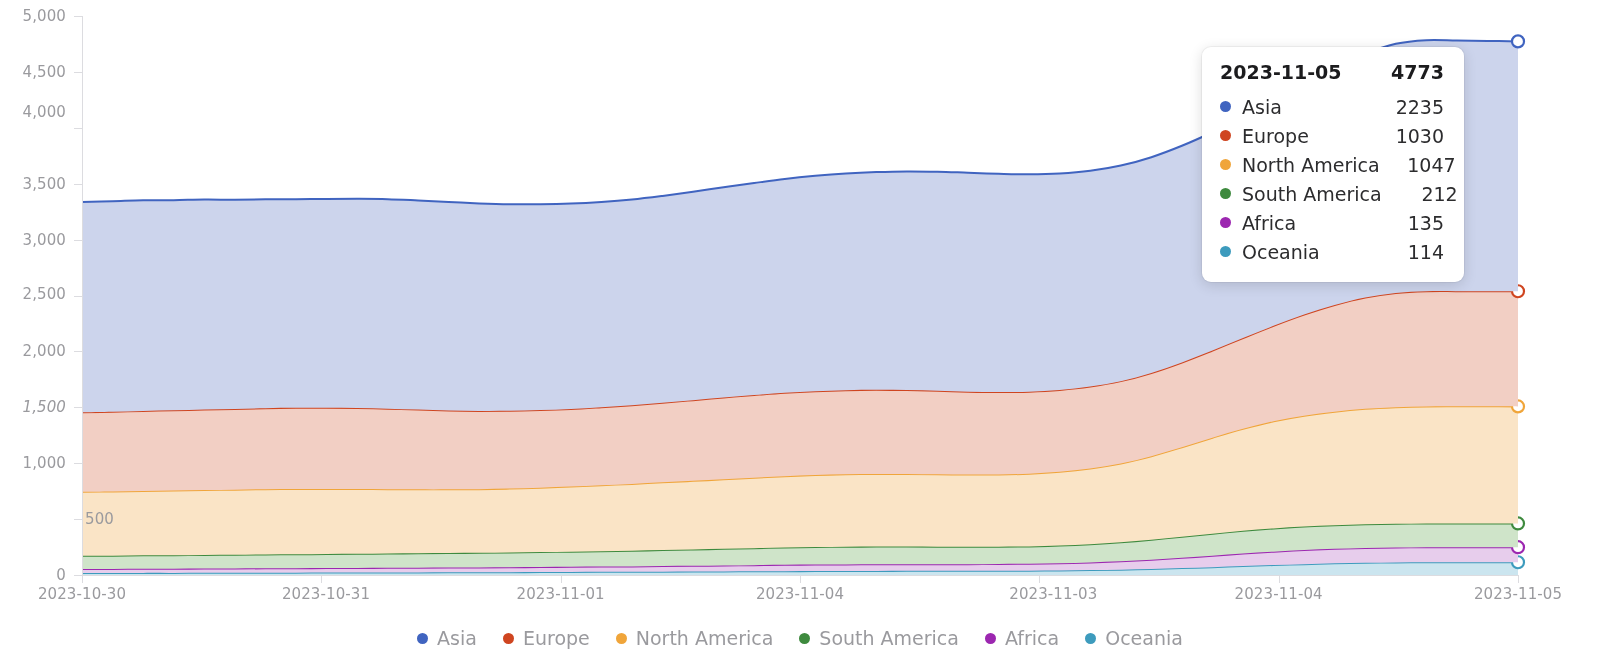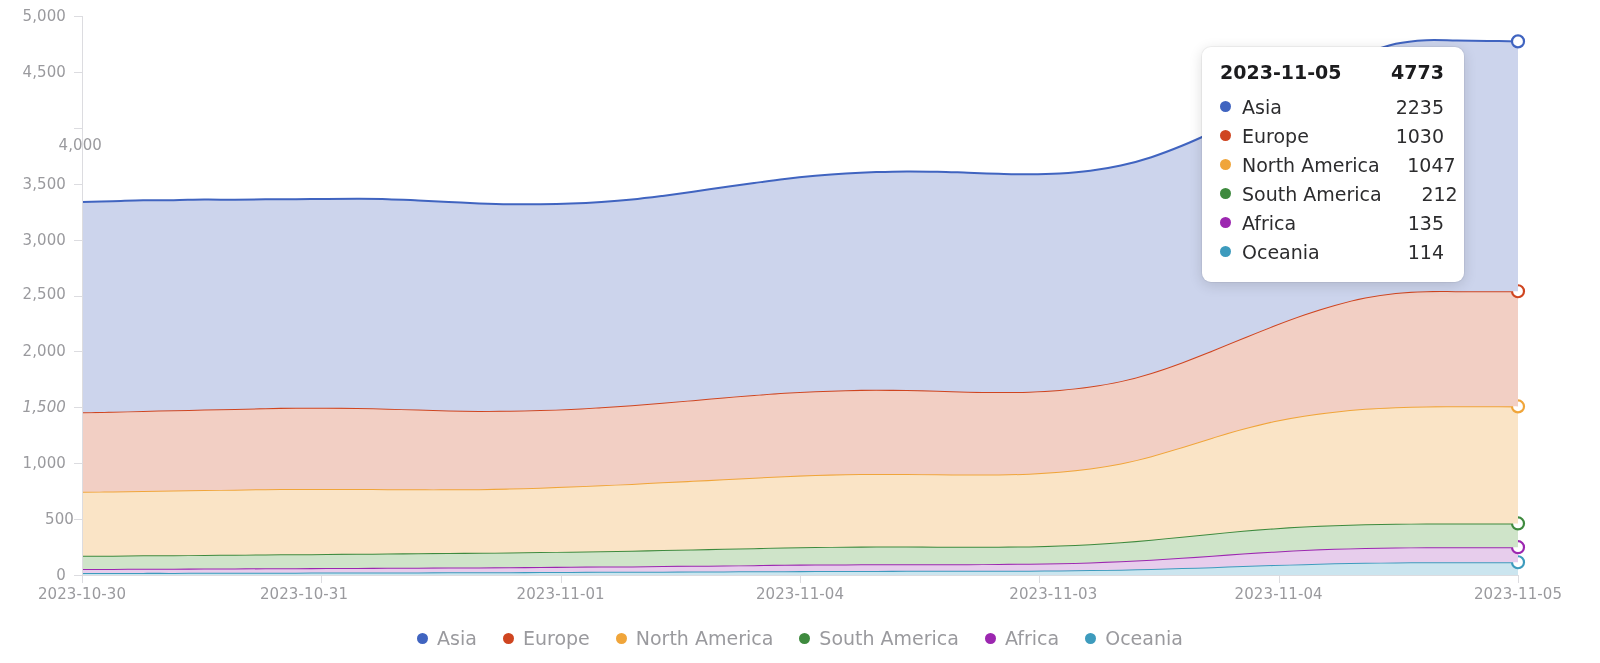--- a/index.html
+++ b/index.html
@@ -76,43 +76,43 @@
       <path d="M82.00,202.04C87.09,201.90 102.37,201.55 112.55,201.25C122.74,200.95 132.92,200.43 143.11,200.25C153.29,200.06 163.48,200.25 173.66,200.13C183.84,200.02 194.03,199.65 204.21,199.58C214.40,199.50 224.58,199.72 234.77,199.69C244.95,199.65 255.13,199.43 265.32,199.35C275.50,199.28 285.69,199.31 295.87,199.24C306.06,199.17 316.24,198.98 326.43,198.90C336.61,198.83 346.79,198.76 356.98,198.79C367.16,198.83 377.35,198.85 387.53,199.13C397.72,199.41 407.90,199.99 418.09,200.47C428.27,200.95 438.45,201.55 448.64,202.04C458.82,202.52 469.01,203.02 479.19,203.38C489.38,203.73 499.56,204.03 509.74,204.16C519.93,204.29 530.11,204.27 540.30,204.16C550.48,204.05 560.67,203.86 570.85,203.49C581.04,203.12 591.22,202.59 601.40,201.92C611.59,201.25 621.77,200.47 631.96,199.46C642.14,198.46 652.33,197.17 662.51,195.89C672.70,194.60 682.88,193.18 693.06,191.75C703.25,190.31 713.43,188.73 723.62,187.28C733.80,185.82 743.99,184.41 754.17,183.03C764.35,181.65 774.54,180.20 784.72,179.00C794.91,177.81 805.09,176.79 815.28,175.87C825.46,174.96 835.65,174.16 845.83,173.53C856.01,172.89 866.20,172.43 876.38,172.07C886.57,171.72 896.75,171.46 906.94,171.40C917.12,171.35 927.30,171.51 937.49,171.74C947.67,171.96 957.86,172.41 968.04,172.74C978.23,173.08 988.41,173.49 998.60,173.75C1008.78,174.01 1018.96,174.35 1029.15,174.31C1039.33,174.27 1049.52,174.10 1059.70,173.53C1069.89,172.95 1080.07,172.17 1090.26,170.84C1100.44,169.52 1110.62,167.86 1120.81,165.59C1130.99,163.32 1141.18,160.50 1151.36,157.20C1161.55,153.91 1171.73,149.96 1181.91,145.80C1192.10,141.64 1202.28,137.02 1212.47,132.27C1222.65,127.52 1232.84,122.45 1243.02,117.29C1253.21,112.13 1263.39,106.73 1273.57,101.30C1283.76,95.88 1293.94,90.24 1304.13,84.76C1314.31,79.28 1324.50,73.60 1334.68,68.43C1344.87,63.27 1355.05,57.91 1365.23,53.79C1375.42,49.67 1385.60,46.00 1395.79,43.73C1405.97,41.45 1416.16,40.69 1426.34,40.15C1436.52,39.61 1446.71,40.35 1456.89,40.48C1467.08,40.61 1477.26,40.78 1487.45,40.93C1497.63,41.08 1512.91,41.30 1518.00,41.38" fill="none" stroke="#4064c0" stroke-width="2"></path>
       <circle cx="1518" cy="41.378600000000006" r="6" fill="#ffffff" stroke="#4064c0" stroke-width="2.2"></circle>
     </svg>
 
   <div id="axes">
       <div class="axis-line" style="left: 82px; top: 16px; width: 1px; height: 559px;"></div>
       <div class="axis-line" style="left: 82px; top: 575px; width: 1436px; height: 1px;"></div>
       <div class="tick y-tick" style="left: 74px; top: 575px;"></div>
       <div class="axis-label y-label" style="left: 0px; width: 66px; top: 575px;">0</div>
       <div class="tick y-tick" style="left: 74px; top: 519.1px;"></div>
-      <div class="axis-label y-label" style="left: 8px; width: 66px; top: 519.1px;">500</div>
+      <div class="axis-label y-label" style="left: 0px; width: 66px; top: 519.1px; padding-left: 48px;">500</div>
       <div class="tick y-tick" style="left: 74px; top: 463.2px;"></div>
       <div class="axis-label y-label" style="left: 0px; width: 66px; top: 463.2px;">1,000</div>
       <div class="tick y-tick" style="left: 74px; top: 407.3px;"></div>
       <div class="axis-label y-label" style="left: 0px; width: 66px; top: 407.3px; font-style: italic;">1,500</div>
       <div class="tick y-tick" style="left: 74px; top: 351.4px;"></div>
       <div class="axis-label y-label" style="left: 0px; width: 66px; top: 351.4px;">2,000</div>
       <div class="tick y-tick" style="left: 74px; top: 295.5px;"></div>
       <div class="axis-label y-label" style="left: 0px; width: 66px; top: 286px; margin-top: 8px;">2,500</div>
       <div class="tick y-tick" style="left: 74px; top: 239.6px;"></div>
       <div class="axis-label y-label" style="left: 0px; width: 66px; top: 239.6px;">3,000</div>
       <div class="tick y-tick" style="left: 74px; top: 183.7px;"></div>
       <div class="axis-label y-label" style="left: 0px; width: 66px; top: 183.7px;">3,500</div>
       <div class="tick y-tick" style="left: 74px; top: 127.8px;"></div>
-      <div class="axis-label y-label" style="left: 0px; width: 66px; top: 145px; margin-left: 36px;">4,000</div>
+      <div class="axis-label y-label" style="left: 0px; width: 66px; top: 112px;">4,000</div>
       <div class="tick y-tick" style="left: 74px; top: 71.9px;"></div>
       <div class="axis-label y-label" style="left: 0px; width: 66px; top: 71.9px;">4,500</div>
       <div class="tick y-tick" style="left: 74px; top: 16px;"></div>
       <div class="axis-label y-label" style="left: 0px; width: 66px; top: 16px;">5,000</div>
       <div class="tick x-tick" style="left: 82px; top: 575px;"></div>
       <div class="axis-label x-label" style="left: 82px; top: 585px; text-align: right;">2023-10-30</div>
       <div class="tick x-tick" style="left: 321.333px; top: 575px;"></div>
-      <div class="axis-label x-label" style="left: 304px; top: 585px;">2023-10-31</div>
+      <div class="axis-label x-label" style="left: 326px; top: 585px;">2023-10-31</div>
       <div class="tick x-tick" style="left: 560.667px; top: 575px;"></div>
       <div class="axis-label x-label" style="left: 560.667px; top: 585px;">2023-11-01</div>
       <div class="tick x-tick" style="left: 800px; top: 575px;"></div>
       <div class="axis-label x-label" style="left: 800px; top: 585px;">2023-11-04</div>
       <div class="tick x-tick" style="left: 1039.33px; top: 575px;"></div>
       <div class="axis-label x-label" style="left: 1039.33px; top: 585px; margin-left: 14px;">2023-11-03</div>
       <div class="tick x-tick" style="left: 1278.67px; top: 575px;"></div>
       <div class="axis-label x-label" style="left: 1278.67px; top: 585px;">2023-11-04</div>
       <div class="tick x-tick" style="left: 1518px; top: 575px;"></div>
       <div class="axis-label x-label" style="left: 1518px; top: 585px;">2023-11-05</div>

